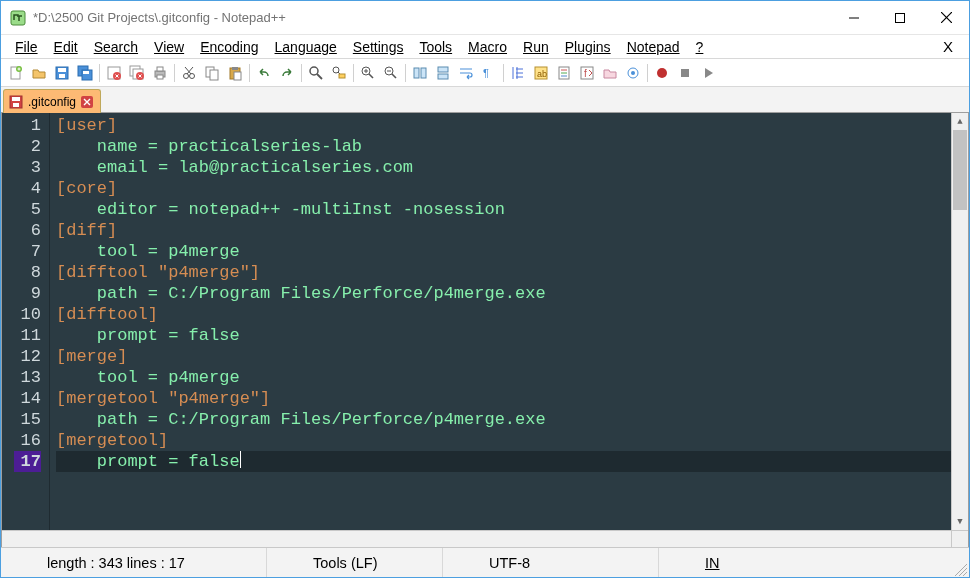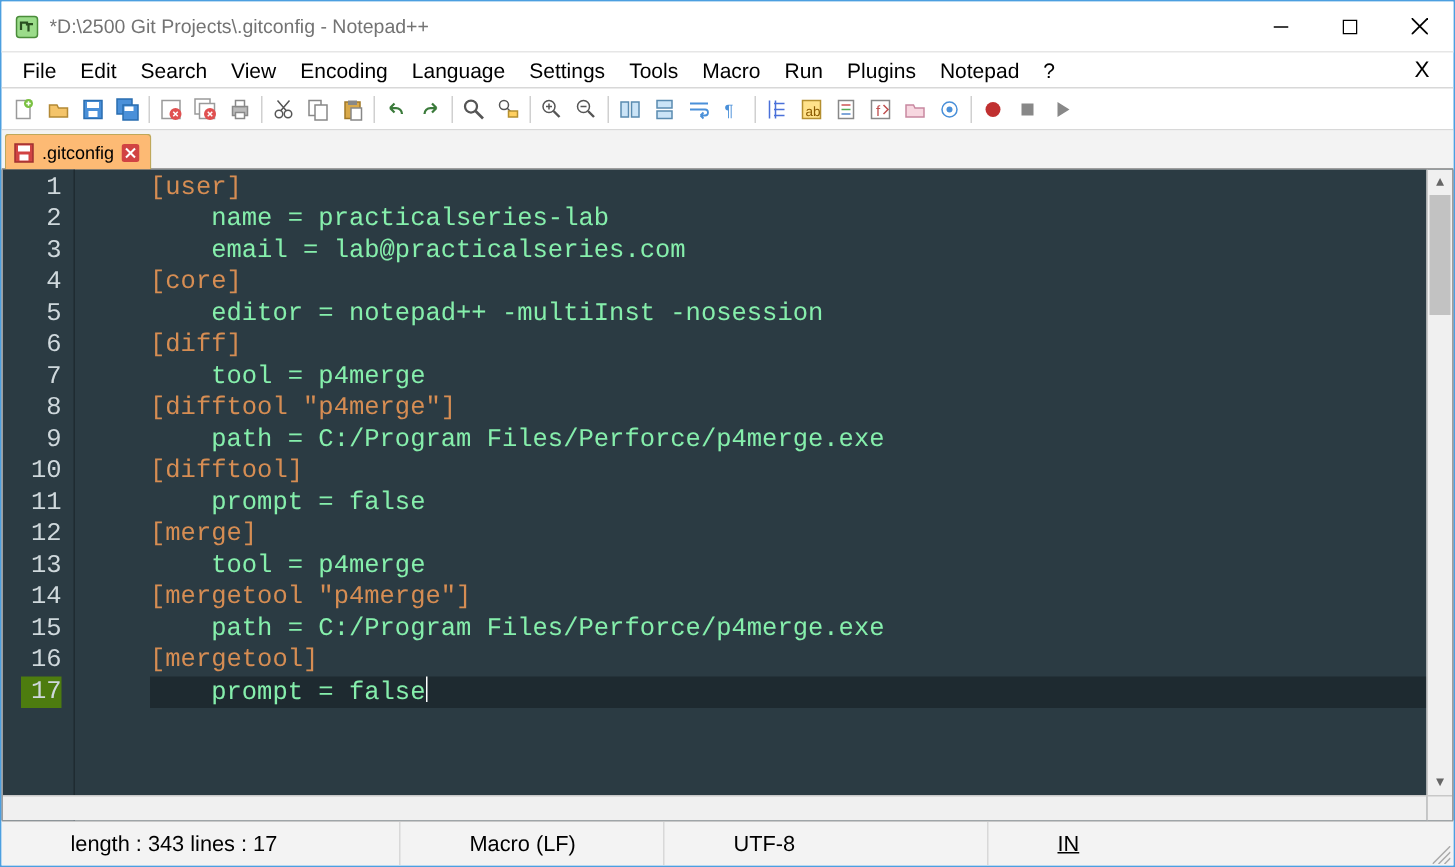--- a/index.html
+++ b/index.html
@@ -41,21 +41,21 @@
   
   .menubar {
     height: 24px;
     display:flex;
     align-items:center;
     padding: 0 6px;
     border-bottom: 1px solid #d8d8d8;
     font-size: 14px;
     color:#000;
   }
-  .menu-item { padding: 2px 8px; cursor:default; }
+  .menu-item { padding: 2px 8px; cursor:default;text-decoration:underline; }
   .menu-x { margin-left:auto; padding:2px 10px; font-size:15px; }
 
   
   .toolbar {
     height: 28px;
     display:flex;
     align-items:center;
     padding: 2px 4px;
     border-bottom: 1px solid #d8d8d8;
     gap: 1px;
@@ -123,23 +123,23 @@
     min-width: 48px;
   }
   .code {
     flex:1;
     padding: 2px 0 2px 6px;
     white-space: pre;
     color: #d0d0d0;
     line-height: 21px;
     position:relative;
   }
-  .line { height:21px;margin-left:44px; }
+  .line { height:21px; }
   .line.current { background:#1e2a30; }
-  .gutter .g.current { background:#4d7c0f; }
+  .gutter .g.current { background:#4c1d95;font-weight:bold; }
   .tok-section { color:#d68d53; }
   .tok-key { color:#86efac; }
   .cursor {
     display:inline-block; width:1px; height:17px;
     background:#fff; vertical-align:-2px;
     animation: blink 1s step-end infinite;
   }
   @keyframes blink { 50% { opacity:0; } }
 
   .scrollbar-v {
@@ -479,21 +479,21 @@
     <div class="scroll-arrow sa-up">▲</div>
     <div class="scroll-thumb-v"></div>
     <div class="scroll-arrow sa-down">▼</div>
   </div>
   <div class="scrollbar-h"></div>
   <div class="scroll-corner"></div>
 </div>
 
 <div class="statusbar">
   <div class="status-seg" style="flex:0 0 230px">length : 343    lines : 17</div>
-  <div class="status-seg" style="flex:0 0 140px">Macro (LF)</div>
+  <div class="status-seg" style="flex:0 0 140px">Tools (LF)</div>
   <div class="status-seg" style="flex:0 0 180px">UTF-8</div>
   <div class="status-seg noborder" style="flex:0 0 40px;justify-content:flex-start">IN</div>
   <div class="status-grip">
     <svg width="12" height="12">
         <path d="M12 0L0 12M12 4L4 12M12 8L8 12" stroke="#aaa"></path>
       </svg>
   </div>
 </div>
 
 </body></html>

